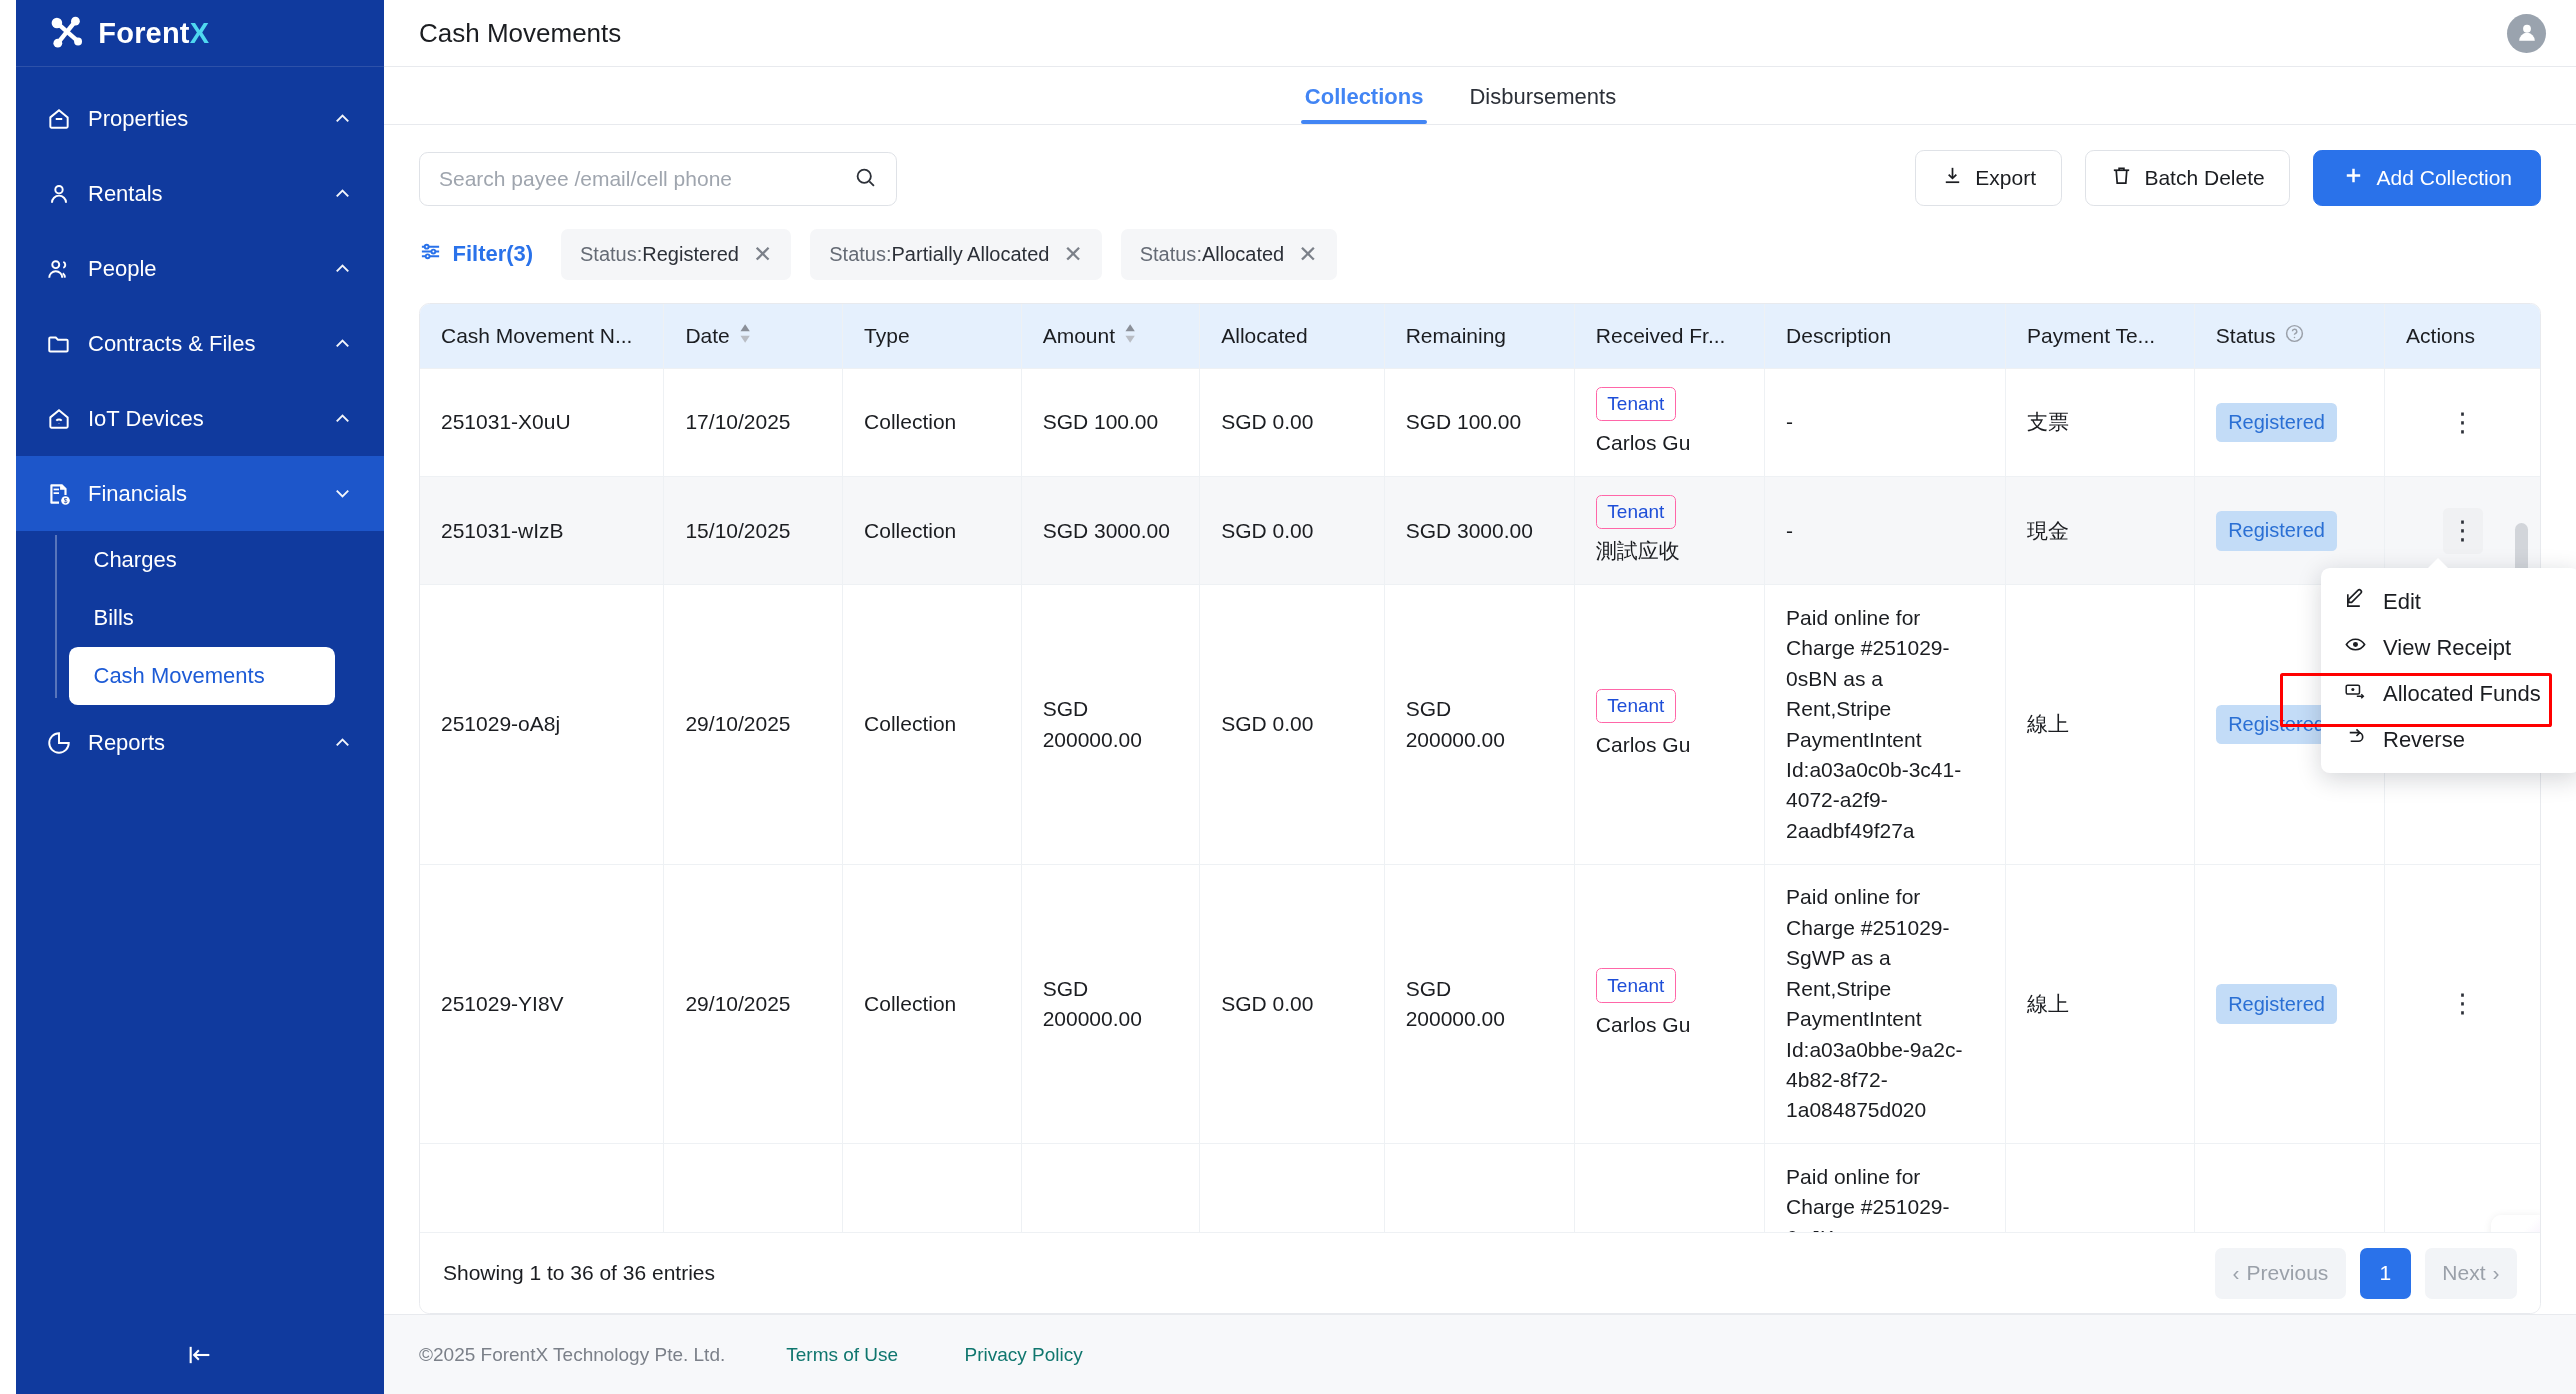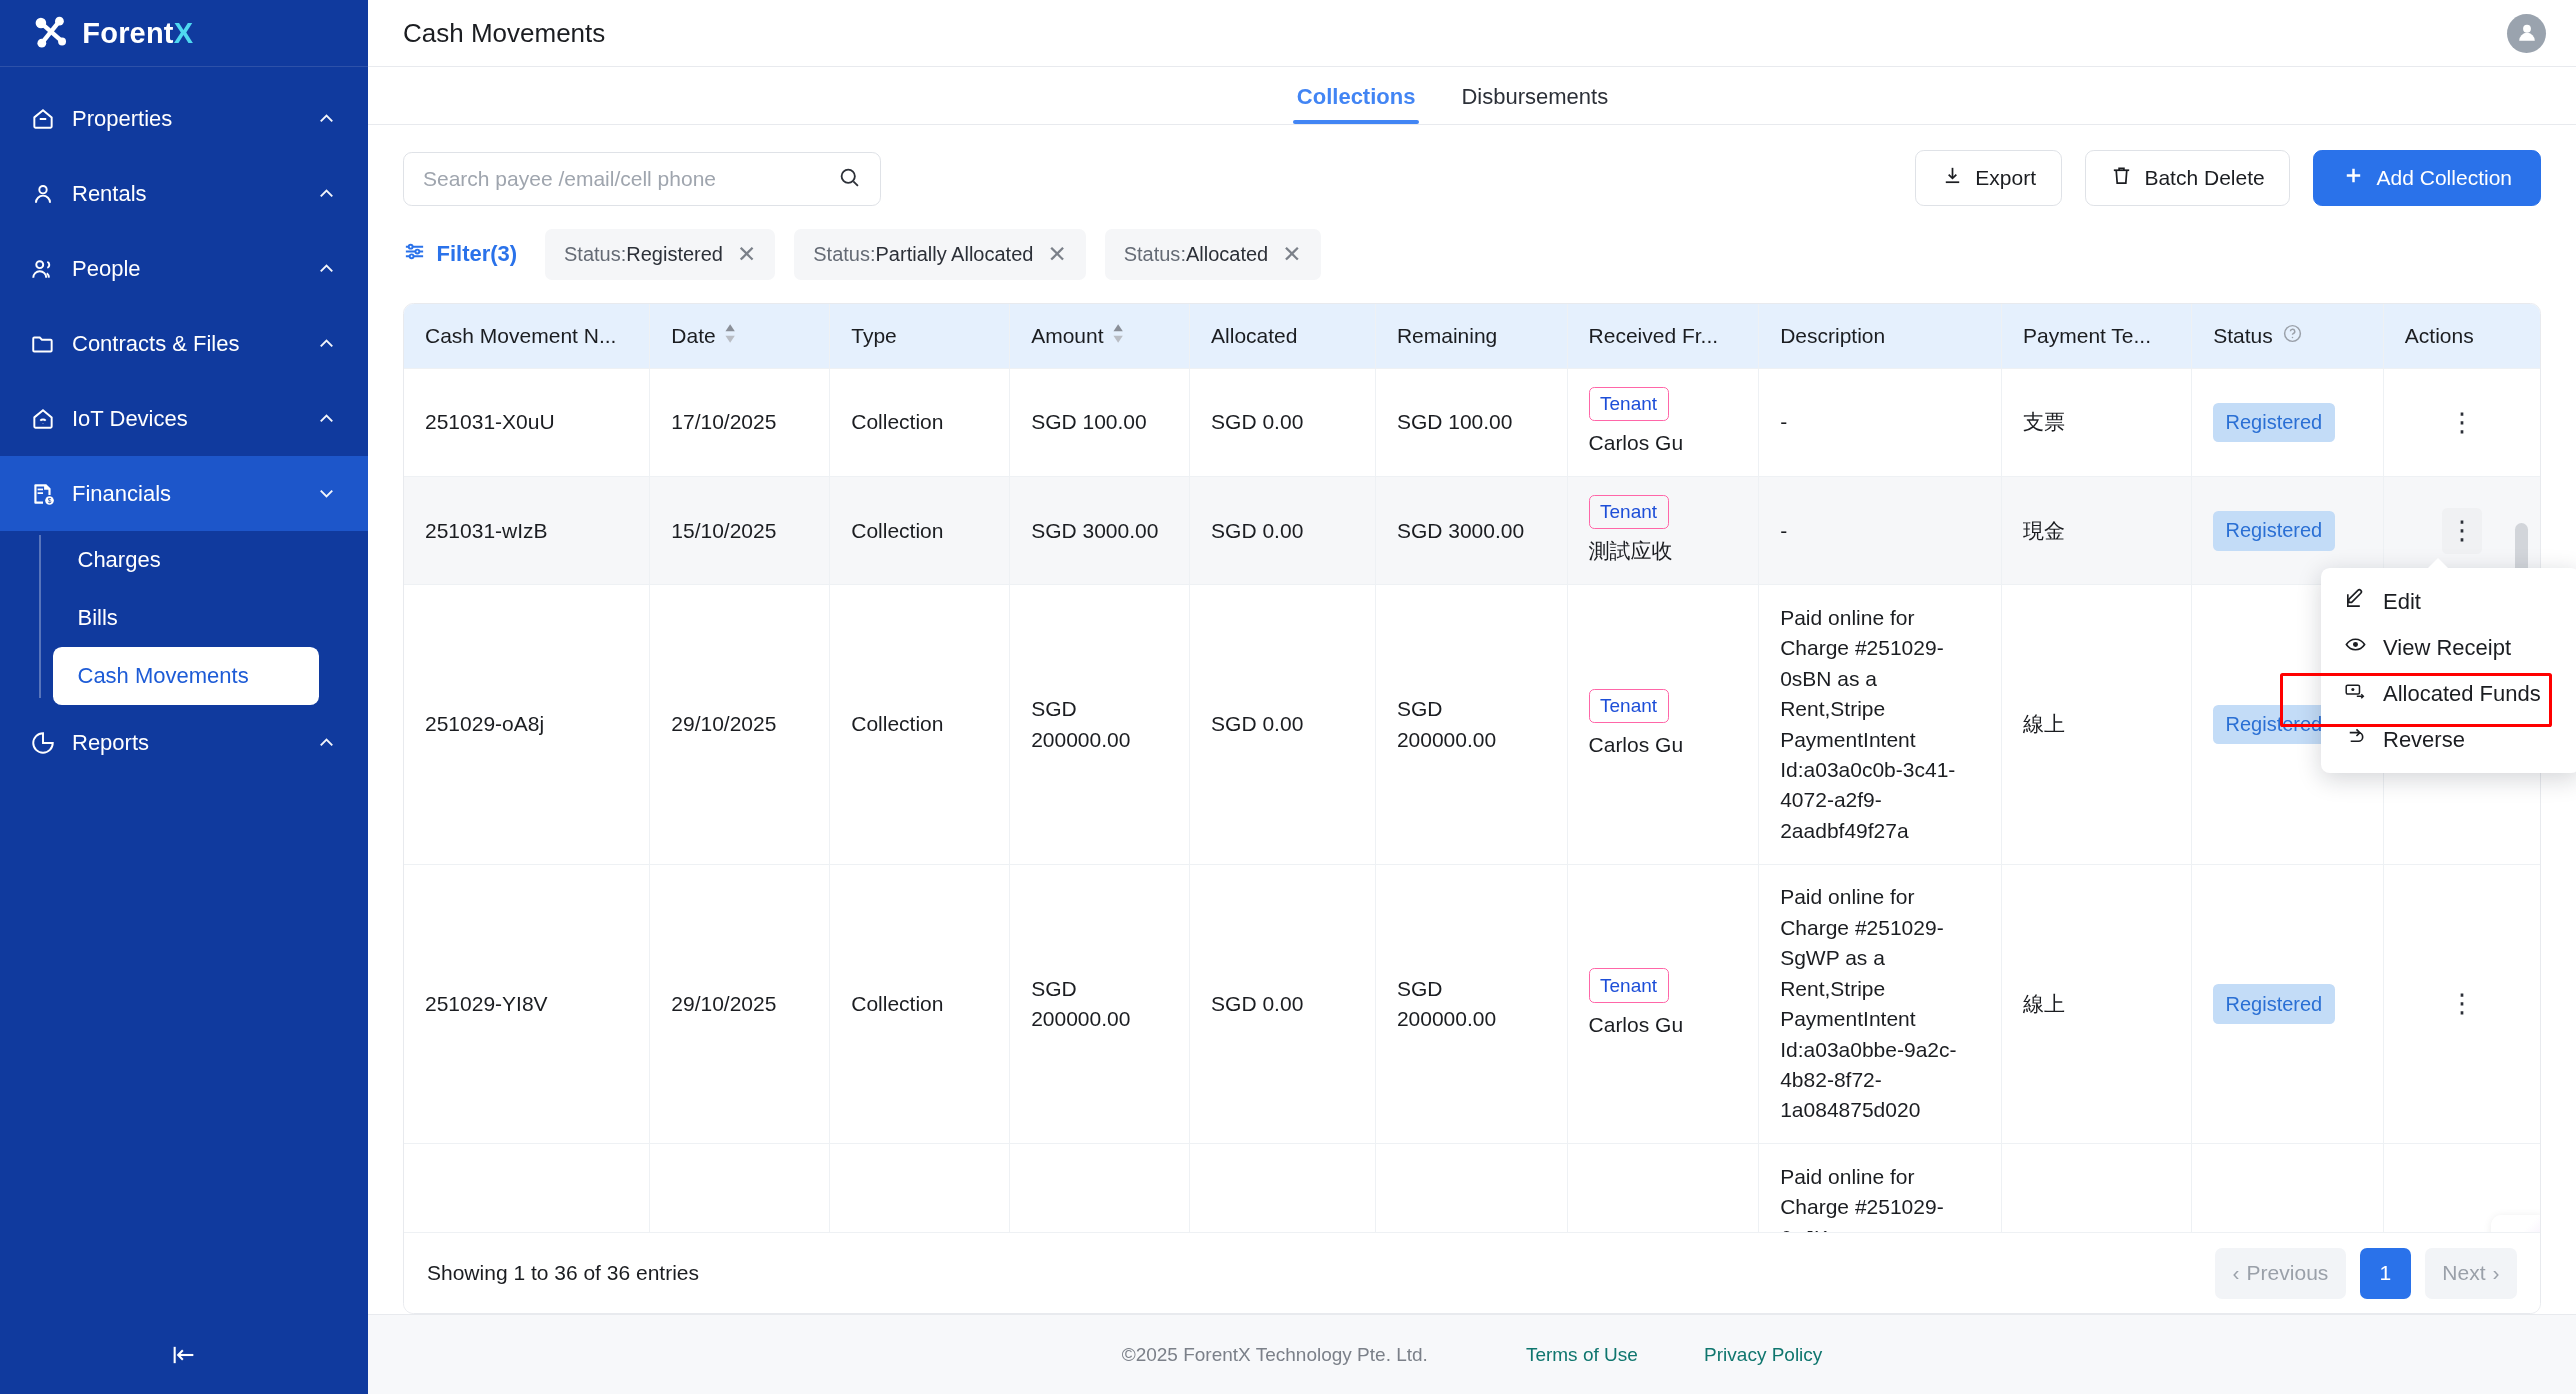--- a/index.html
+++ b/index.html
@@ -2,21 +2,21 @@
 <html style="font-size:14px"><head>
 <meta charset="utf-8">
 <style>
   * { box-sizing: border-box; margin: 0; padding: 0; }
   html, body {
     width: 2576px; height: 1395px;
     font-family: "Liberation Sans", sans-serif;
     background: #ffffff;
     overflow: hidden;
   }
-  .app { display: flex; width: 2576px; height: 1244px; }
+  .app { display: flex; width: 2576px; height: 1244px; padding-left: 16px; }
 
   
   .sidebar {
     width: 368px; height: 1395px;
     background: #103a9e;
     color: #ffffff;
     position: relative;
     flex: 0 0 368px;
   }
   .brand {
@@ -149,22 +149,22 @@
   .pager { display: flex; align-items: center; gap: 14px; }
   .pg {
     height: 51px; min-width: 51px; border-radius: 7px; background: #f2f4f7; color: #9aa0a9;
     display: flex; align-items: center; justify-content: center; gap: 7px;
     font-size: 21px; padding: 0 17.5px; cursor: pointer;
   }
   .pg.num { background: #2a72ea; color: #fff; padding: 0; }
 
   .footer {
     height: 81px; background: #f7f8fa; border-top: 0.9px solid #e8eaee;
-    display: flex; align-items: center; justify-content: center;
-    padding: 0 35px; font-size: 19px; color: #7b8089; gap: 37px;
+    display: flex; align-items: center; justify-content: flex-start;
+    padding: 0 35px; font-size: 19px; color: #7b8089;
   }
   .footer a { color: #0f766e; text-decoration: none; margin-left: 61px; }
 
   
   .menu {
     position: absolute; left: 2285px; top: 568px; width: 259px;
     background: #fff; border-radius: 8.8px;
     box-shadow: 0 5.3px 24.5px rgba(16,24,40,.18); padding: 10.5px 0; z-index: 40; margin-left: 36px;
   }
   .menu::before {

